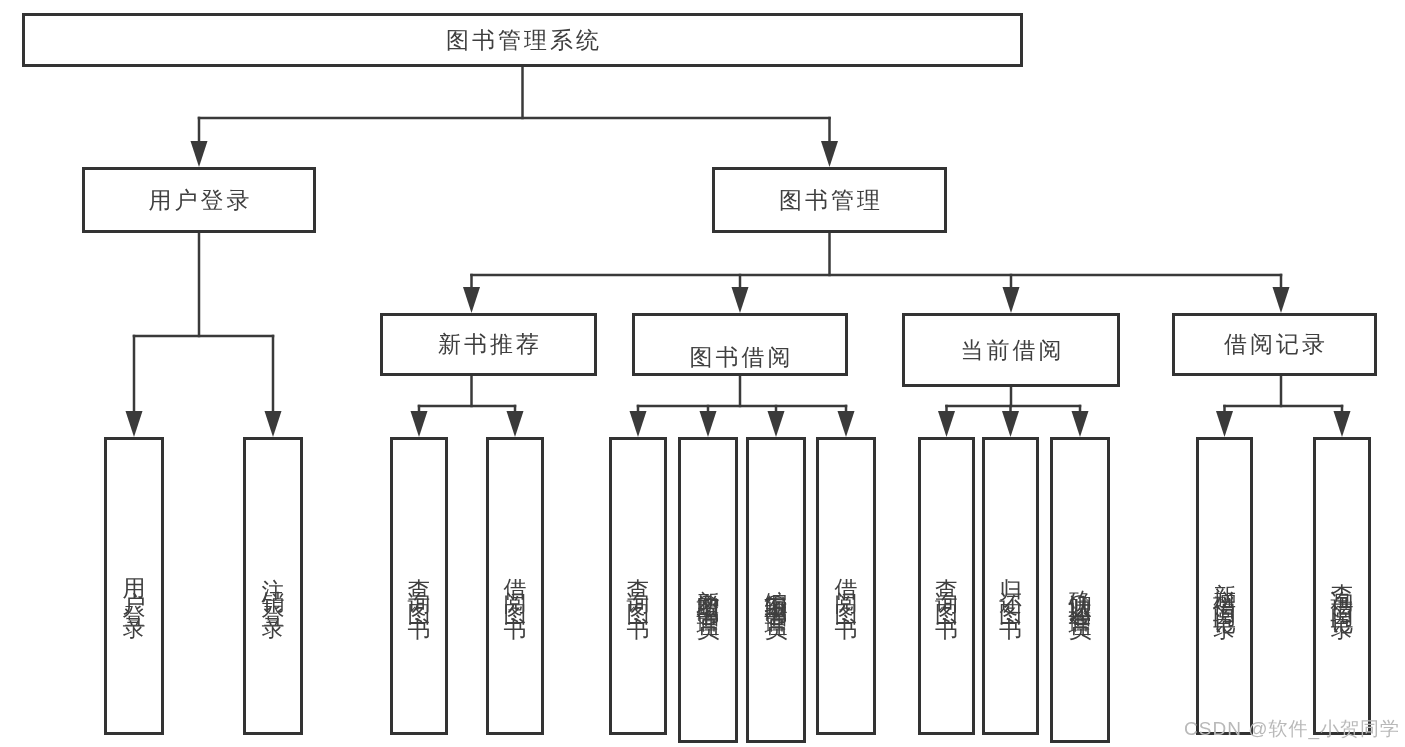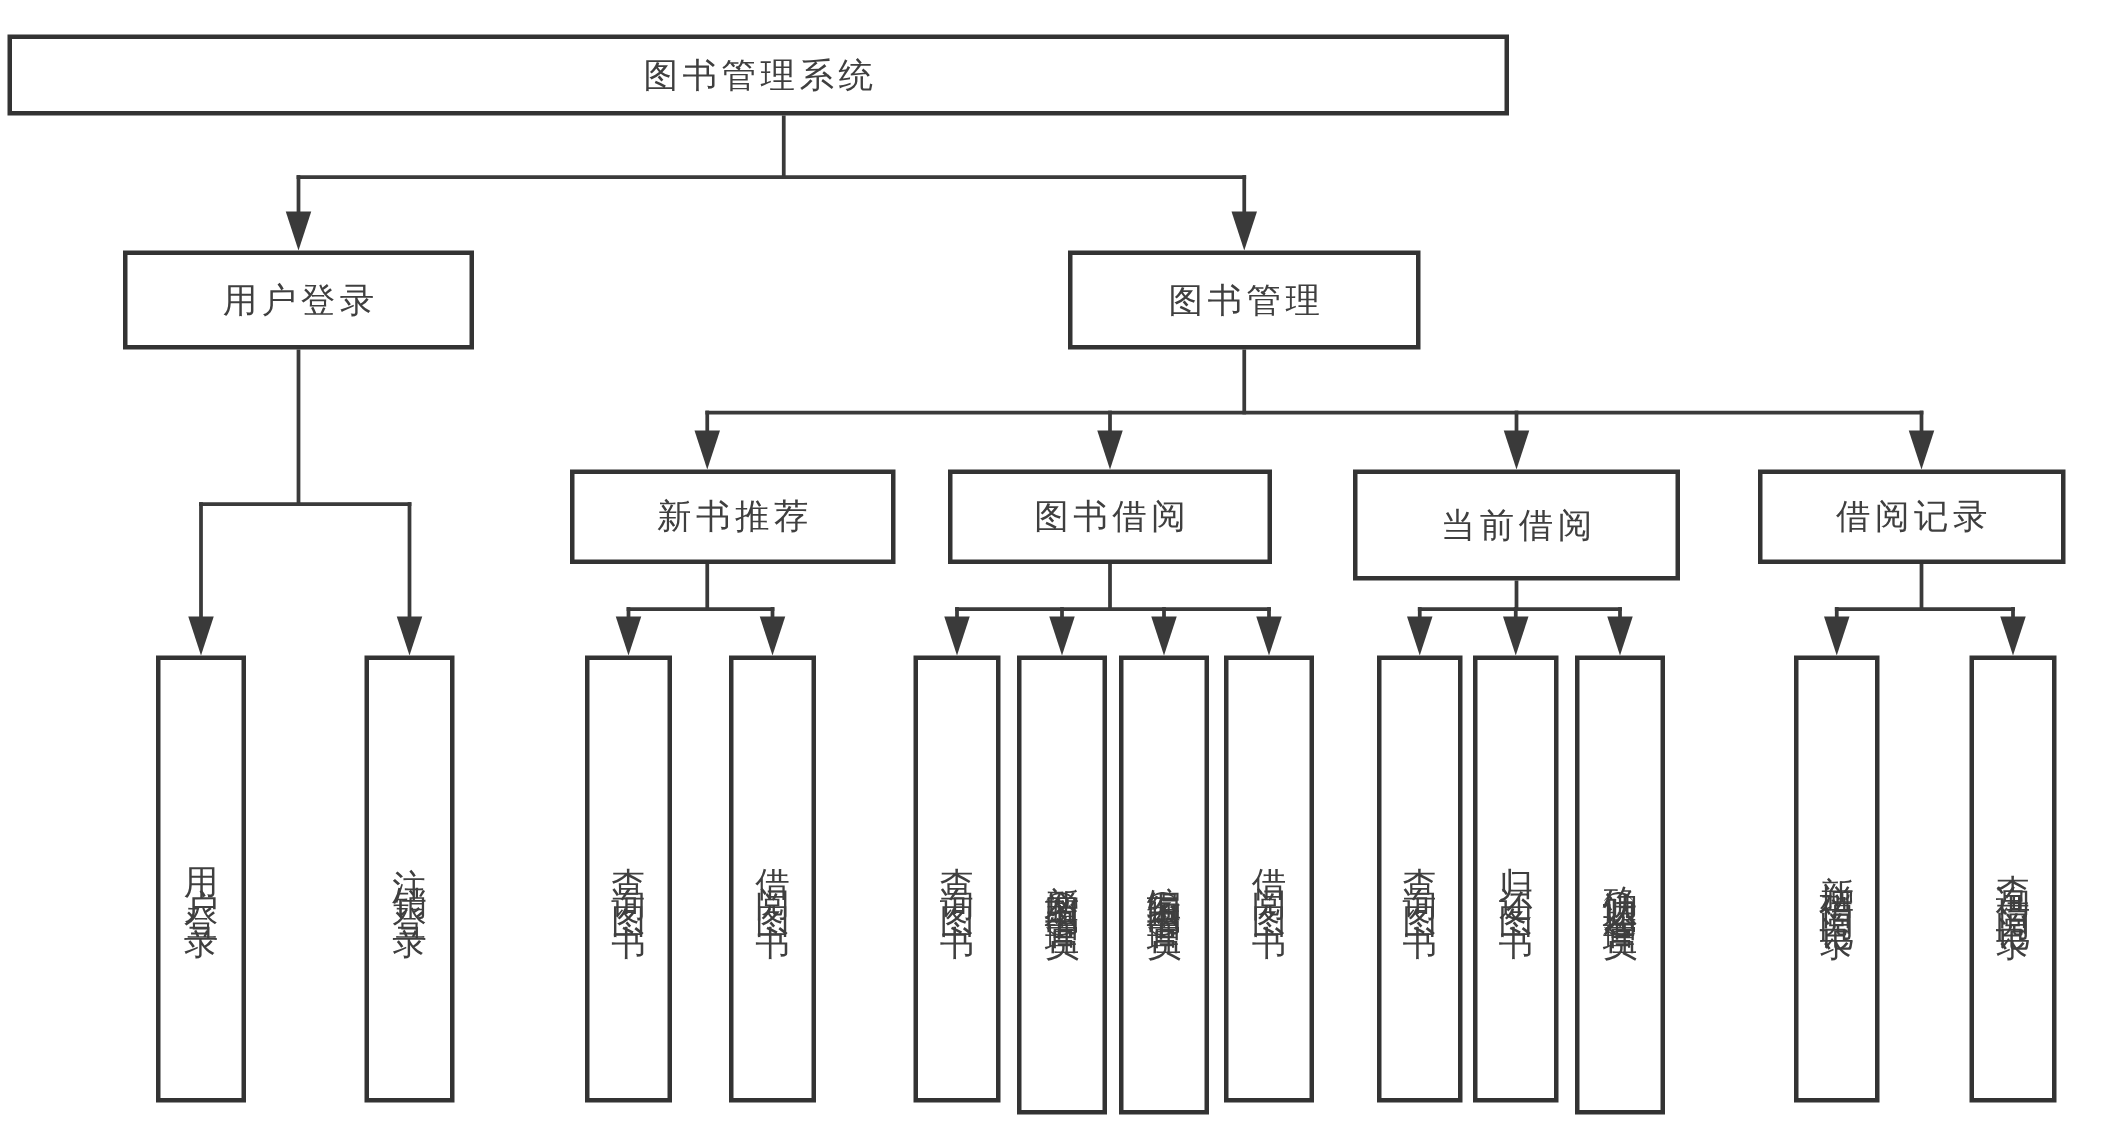--- a/index.html
+++ b/index.html
@@ -79,33 +79,34 @@
       <polygon points="1002,411 1019,411 1010.5,437" fill="#3a3a3a"></polygon>
       <line x1="1080" y1="406" x2="1080" y2="415" stroke="#3a3a3a" stroke-width="2.5" stroke-linecap="square"></line>
       <polygon points="1071.5,411 1088.5,411 1080,437" fill="#3a3a3a"></polygon>
       <line x1="1281" y1="376" x2="1281" y2="406" stroke="#3a3a3a" stroke-width="2.5" stroke-linecap="square"></line>
       <line x1="1224.5" y1="406" x2="1342" y2="406" stroke="#3a3a3a" stroke-width="2.5" stroke-linecap="square"></line>
       <line x1="1224.5" y1="406" x2="1224.5" y2="415" stroke="#3a3a3a" stroke-width="2.5" stroke-linecap="square"></line>
       <polygon points="1216,411 1233,411 1224.5,437" fill="#3a3a3a"></polygon>
       <line x1="1342" y1="406" x2="1342" y2="415" stroke="#3a3a3a" stroke-width="2.5" stroke-linecap="square"></line>
       <polygon points="1333.5,411 1350.5,411 1342,437" fill="#3a3a3a"></polygon>
     </svg>
-<div class="node h-node" style="left: 5px; top: 13px; width: 1001px; height: 54px; margin-top: 10px;">
+  <div id="watermark">CSDN @软件_小贺同学</div>
+<div class="node h-node" style="left: 22px; top: 13px; width: 1001px; height: 54px;">
       <span class="lbl">图书管理系统</span>
     </div>
     <div class="node h-node" style="left: 82px; top: 167px; width: 234px; height: 66px;">
       <span class="lbl">用户登录</span>
     </div>
     <div class="node h-node" style="left: 712px; top: 167px; width: 235px; height: 66px;">
       <span class="lbl">图书管理</span>
     </div>
     <div class="node h-node" style="left: 380px; top: 313px; width: 217px; height: 63px;">
       <span class="lbl">新书推荐</span>
     </div>
-    <div class="node h-node" style="left: 632px; top: 313px; width: 216px; height: 63px;">
+    <div class="node h-node" style="left: 632px; top: 313px; width: 216px; height: 63px; align-items: flex-end;">
       <span class="lbl">图书借阅</span>
     </div>
     <div class="node h-node" style="left: 902px; top: 313px; width: 218px; height: 74px;">
       <span class="lbl">当前借阅</span>
     </div>
     <div class="node h-node" style="left: 1172px; top: 313px; width: 205px; height: 63px;">
       <span class="lbl">借阅记录</span>
     </div>
     <div class="node v-node sp4" style="left: 104px; top: 437px; width: 60px; height: 298px;">
       <span class="lbl">用户登录</span>

